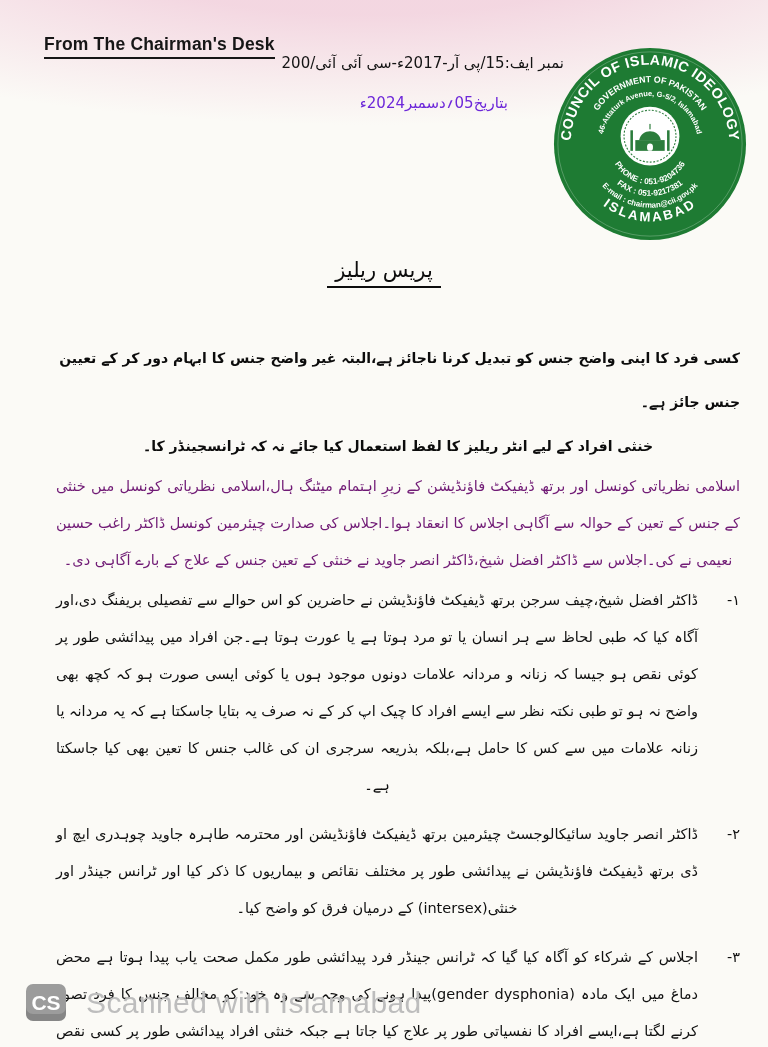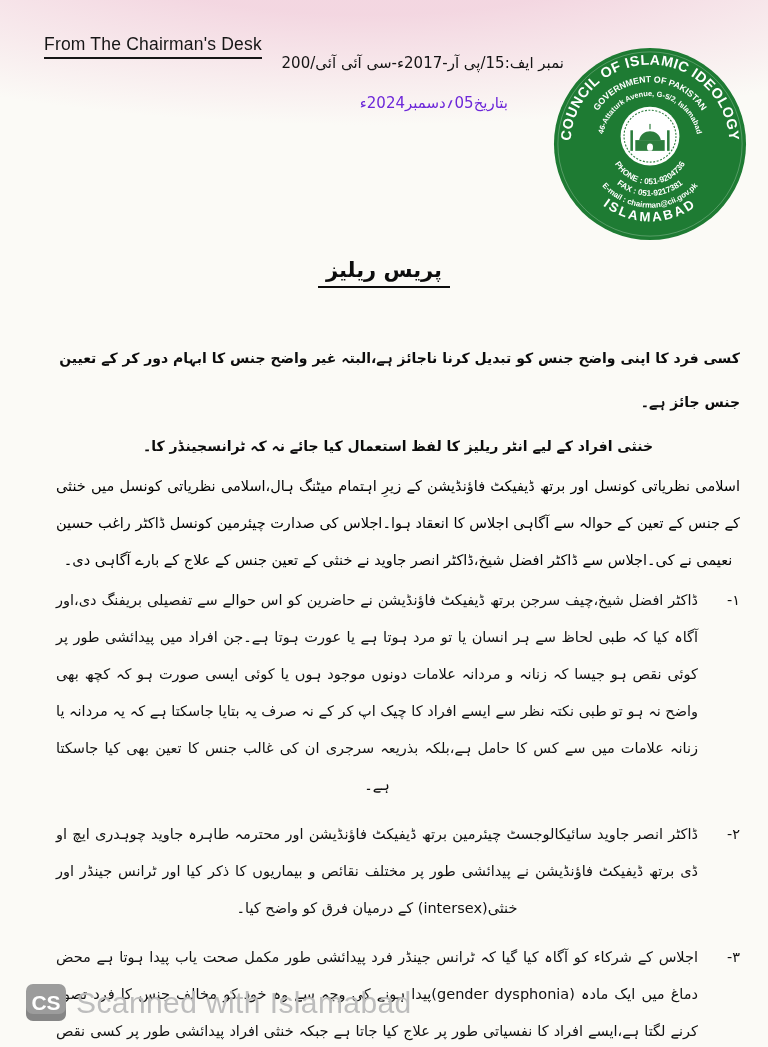--- a/index.html
+++ b/index.html
@@ -9,56 +9,56 @@
     font-family:"DejaVu Sans", sans-serif;
     color:#111;
   }
   .pink-band{
     position:absolute;top:0;left:0;right:0;height:135px;pointer-events:none;
     background:radial-gradient(115% 170% at 48% -40%, rgba(243,213,224,0.95) 30%, rgba(243,213,224,0.35) 60%, rgba(243,213,224,0) 78%);
   }
   .header-english{
     position:absolute;left:44px;top:34px;
     font-family:"Liberation Sans", sans-serif;
-    font-size:17.5px;font-weight:normal;color:#161616;
+    font-size:17.5px;font-weight:bold;color:#161616;
     border-bottom:2.5px solid #161616;padding-bottom:2px;
     letter-spacing:0.2px;
   }
   .ref-line{
     position:absolute;top:54px;right:204px;direction:rtl;
     font-size:15px;color:#141414;white-space:nowrap;
   }
   .date-line{
     position:absolute;top:94px;right:260px;direction:rtl;
     font-size:15px;color:#6d28d9;white-space:nowrap;
   }
   .seal{position:absolute;left:552px;top:46px;width:196px;height:196px;}
   .seal text{fill:#ffffff;font-family:"Liberation Sans", sans-serif;}
   .press-title-wrap{position:absolute;top:258px;left:0;right:0;text-align:center;}
   .press-title{
     display:inline-block;direction:rtl;
-    font-size:21px;font-weight:bold;color:#0d0d0d;
+    font-size:21px;font-weight:normal;color:#0d0d0d;
     border-bottom:2.5px solid #0d0d0d;padding:0 8px 4px 8px;text-align:center;
   }
   .headlines{
     position:absolute;top:336px;left:56px;right:28px;direction:rtl;
     font-weight:bold;font-size:14px;color:#0c0c0c;line-height:44px;
   }
   .headline-right{text-align:right;}
   .headline-center{text-align:center;}
   .intro{
     position:absolute;top:468px;left:56px;right:28px;direction:rtl;
-    font-size:14.5px;line-height:37px;color:#000000;
+    font-size:14.5px;line-height:37px;color:#701a75;
     text-align:justify;text-align-last:center;
   }
   .items{position:absolute;top:582px;left:56px;right:28px;direction:rtl;}
   .item{display:flex;gap:16px;margin-bottom:12px;font-size:14.5px;line-height:37px;color:#101010;}
   .item-num{flex:none;width:26px;text-align:right;}
   .item-text{flex:1;text-align:justify;text-align-last:center;}
-  .cam-footer{position:absolute;left:26px;top:984px;display:flex;align-items:center;gap:10px;}
+  .cam-footer{position:absolute;left:26px;top:984px;display:flex;align-items:center;gap:20px;}
   .cs-badge{
     width:40px;height:37px;background:#9c9c9c;border-radius:7px;
     color:#ffffff;font-family:"Liberation Sans", sans-serif;font-weight:bold;font-size:21px;
     display:flex;align-items:center;justify-content:center;
     box-shadow:inset 0 -7px 0 rgba(0,0,0,0.14);
   }
   .cam-text{
     font-family:"Liberation Sans", sans-serif;font-size:30px;color:#bdbdbd;letter-spacing:0.4px;
   }
 </style>

